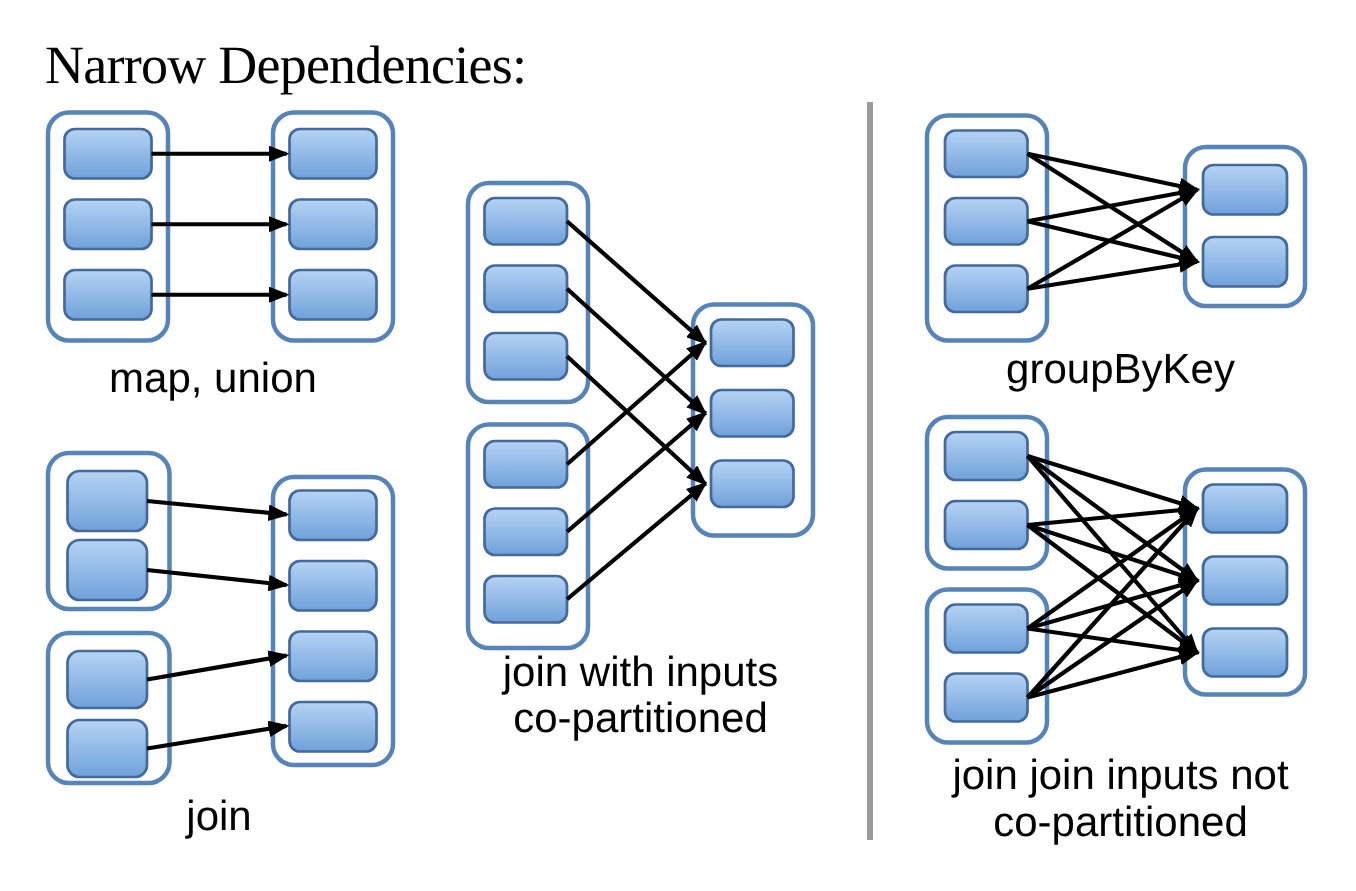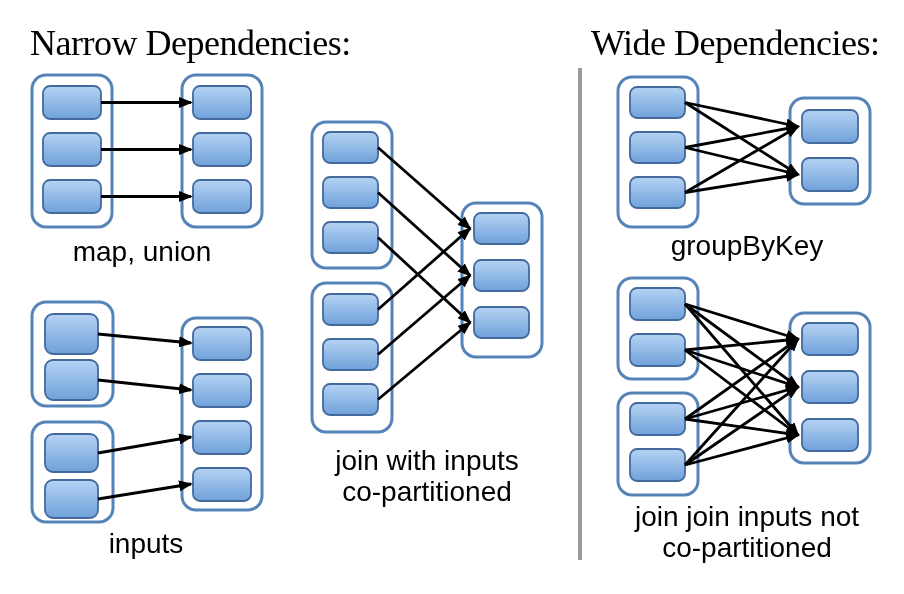--- a/index.html
+++ b/index.html
@@ -161,27 +161,26 @@
       <line class="arrow" x1="685" y1="419" x2="798" y2="387" marker-end="url(#arrowhead)"></line>
       <line class="arrow" x1="685" y1="419" x2="798" y2="435" marker-end="url(#arrowhead)"></line>
       <line class="arrow" x1="685" y1="465" x2="798" y2="339" marker-end="url(#arrowhead)"></line>
       <line class="arrow" x1="685" y1="465" x2="798" y2="387" marker-end="url(#arrowhead)"></line>
       <line class="arrow" x1="685" y1="465" x2="798" y2="435" marker-end="url(#arrowhead)"></line>
     </g>
   </svg>
 
   <div class="title" style="left:30px; top:22px;">Narrow Dependencies:</div>
 
-  <div class="title" style="left:591px; top:22px;">Wide Dependencies:</div>
 
   <div class="label" style="left:57px; top:236px; width:170px;">map, union</div>
 
-  <div class="label" style="left:66px; top:528px; width:160px;">inputs</div>
+  <div class="label" style="left:66px; top:528px; width:160px;">join</div>
 
-  <div class="label" style="left:307px; top:445px; width:240px;">
+  <div class="label" style="left:307px; top:432px; width:240px;">
     <div>join with inputs</div>
     <div>co-partitioned</div>
   </div>
 
   <div class="label" style="left:647px; top:230px; width:200px;">groupByKey</div>
 
   <div class="label" style="left:612px; top:501px; width:270px;">
     <div>join join inputs not</div>
     <div>co-partitioned</div>
   </div>

